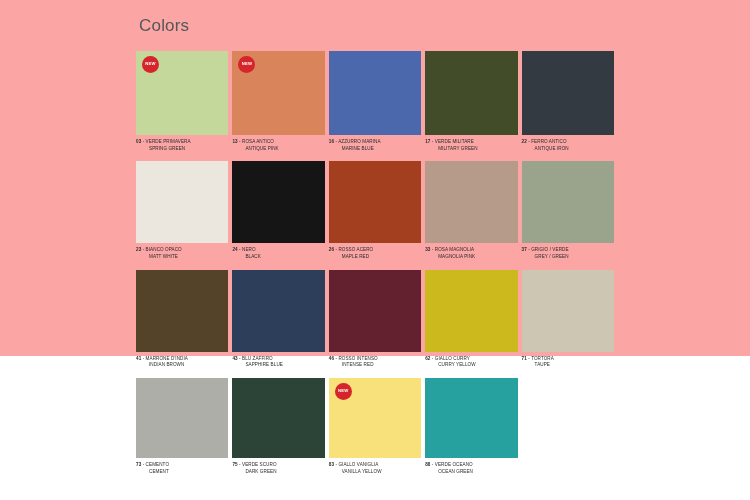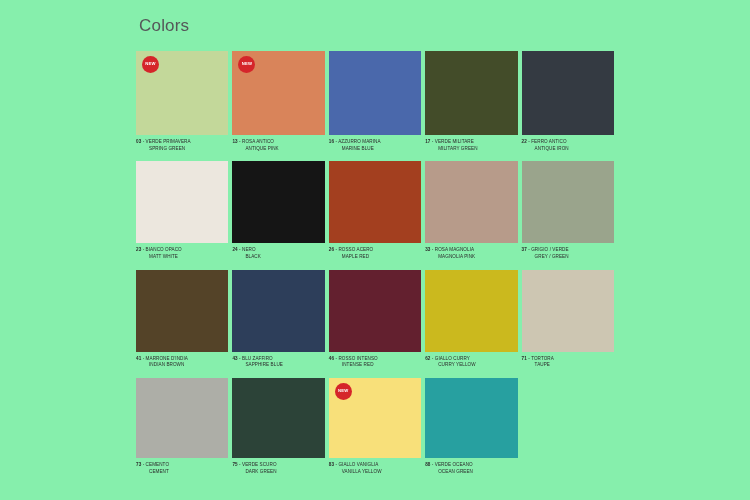--- a/index.html
+++ b/index.html
@@ -4,22 +4,22 @@
 <style>
   * { margin:0; padding:0; box-sizing:border-box; }
   html, body {
     width:750px; height:500px;
     background:#ffffff;
     font-family:"Liberation Sans", sans-serif;
     overflow:hidden;
   }
   .page {
     position:relative;
-    width:750px; height:500px;
-    background:#86efac;
+    width:750px; height:356px;
+    background:#fca5a5;
   }
   .page-title {
     position:absolute;
     left:139px; top:16px;
     font-size:17px;
     font-weight:400;
     color:#555759;
     letter-spacing:0.2px;
   }
   .grid {

